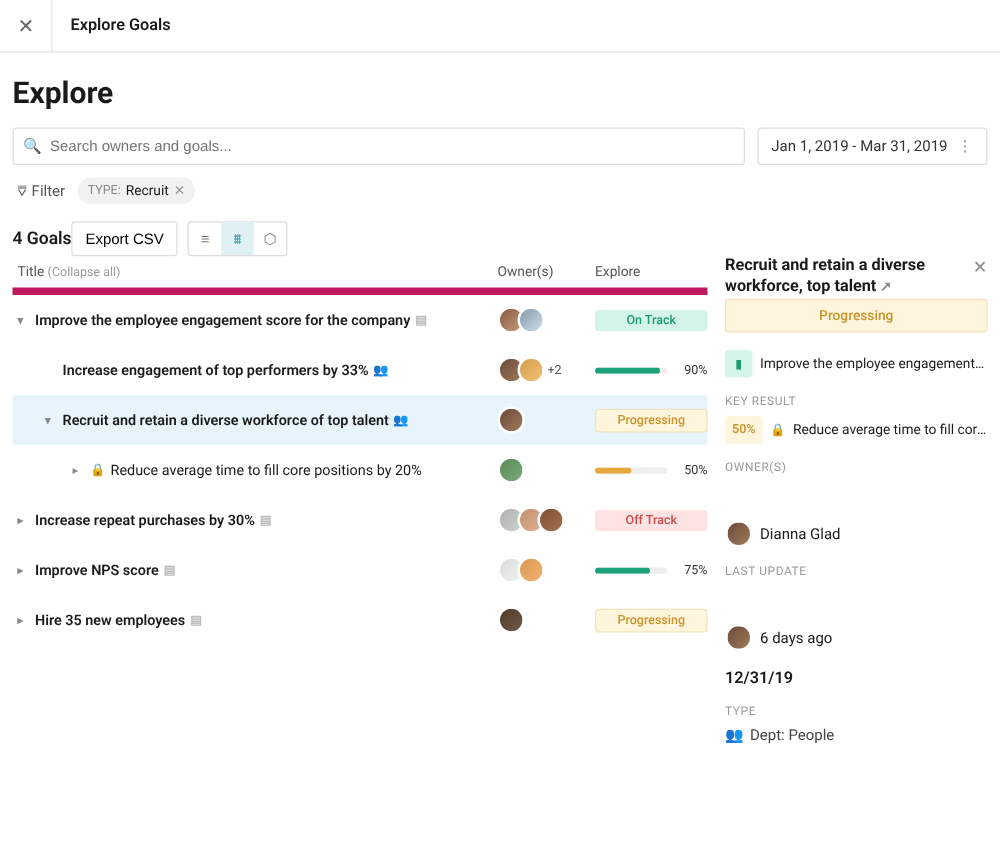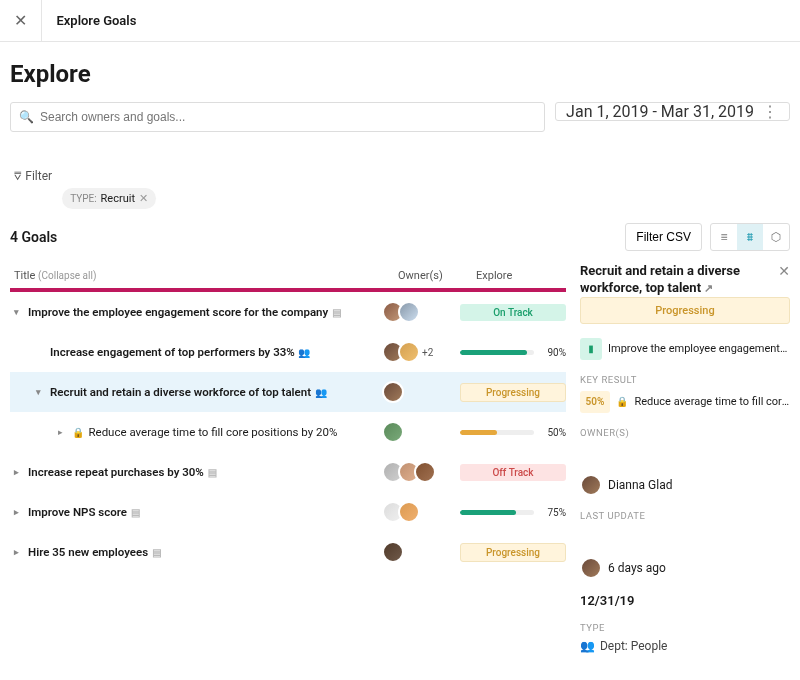--- a/index.html
+++ b/index.html
@@ -5,55 +5,55 @@
   * { box-sizing: border-box; margin: 0; padding: 0; }
   body { font-family: -apple-system, BlinkMacSystemFont, "Segoe UI", Roboto, sans-serif; font-size: 12px; color: #1a1a1a; background: #fff; }
   .topbar { display: flex; align-items: center; height: 42px; border-bottom: 1px solid #e5e5e5; padding: 0 14px; gap: 14px; }
   .close-x { font-size: 16px; color: #666; cursor: pointer; padding-right: 14px; border-right: 1px solid #e5e5e5; height: 42px; display:flex; align-items:center;}
   .topbar-title { font-weight: 600; font-size: 13px; }
   .page { padding: 18px 10px; }
   h1 { font-size: 24px; font-weight: 700; margin-bottom: 14px; }
   .controls-row { display: flex; gap: 10px; margin-bottom: 10px; }
   .search { flex: 1; border: 1px solid #ddd; border-radius: 3px; height: 30px; display:flex; align-items:center; padding:0 8px; color:#999; gap:6px;}
   .search input { border:none; outline:none; flex:1; font-size:12px; color:#333; }
-  .date-box { border:1px solid #ddd; border-radius:3px; height:19px; display:flex; align-items:center; padding:0 10px; font-size:16px; gap:8px; color:#333;}
+  .date-box { border:1px solid #ddd; border-radius:3px; height:30px; display:flex; align-items:center; padding:0 10px; font-size:12px; gap:8px; color:#333;}
   .dots { color:#888; letter-spacing:1px; }
   .filter-row { display:flex; align-items:center; gap:10px; margin-bottom:14px; padding-left:4px;}
   .filter-lbl { color:#555; display:flex; align-items:center; gap:4px; font-size:12px;}
-  .chip { background:#f1f1f1; border-radius:12px; padding:4px 8px; font-size:11px; display:flex; align-items:center; gap:4px;margin-top:46px;}
+  .chip { background:#f1f1f1; border-radius:12px; padding:4px 8px; font-size:11px; display:flex; align-items:center; gap:4px;}
   .chip .k { color:#888; text-transform:uppercase; font-size:10px;}
   .chip .x { color:#999; cursor:pointer;}
-  .goals-head { display:flex; align-items:center; justify-content:space-between; margin-bottom:12px;}
+  .goals-head { display:flex; align-items:center; justify-content:flex-start; margin-bottom:0;}
   .goals-count { font-weight:600; font-size:14px;}
   .head-actions { display:flex; gap:8px; align-items:center;}
   .btn { border:1px solid #ddd; border-radius:3px; height:28px; padding:0 10px; background:#fff; font-size:12px; cursor:pointer; display:flex; align-items:center;}
   .view-toggle { display:flex; border:1px solid #ddd; border-radius:3px; overflow:hidden;}
   .view-toggle span { width:26px; height:26px; display:flex; align-items:center; justify-content:center; color:#777; cursor:pointer; font-size:12px;}
   .view-toggle .active { background:#dff1f5; color:#2a9fb5;}
   .main-split { display:flex; gap:14px; }
   .table { flex:1; }
-  .thead { display:flex; color:#555; font-size:11px; padding:6px 0; border-bottom:4px solid #be185d;}
+  .thead { display:flex; color:#555; font-size:11px; padding:6px 0; border-bottom:6px solid #be185d;}
   .col-title { flex:1; padding-left:4px;}
   .col-owners { width:78px;}
   .col-prog { width:90px;}
   .collapse-note { color:#999; font-weight:400; font-size:10px;}
   .row { display:flex; align-items:center; min-height:40px; padding:4px 0;}
   .row .title-cell { flex:1; display:flex; align-items:center; gap:4px; font-size:11.5px;}
   .row.lv0 .title-cell { padding-left:4px; font-weight:600;}
   .row.lv1 .title-cell { padding-left:26px; font-weight:600;}
   .row.lv2 .title-cell { padding-left:48px;}
   .caret { width:10px; color:#888; font-size:9px;}
   .mini-icon { color:#bbb; font-size:10px;}
   .lock { color:#bbb; font-size:10px;}
   .row.selected { background:#e8f4fb;}
   .owners-cell { width:78px; display:flex; align-items:center;}
   .avatar { width:22px; height:22px; border-radius:50%; border:2px solid #fff; display:inline-block; margin-left:-6px;}
   .avatar:first-child { margin-left:0;}
   .avplus { font-size:10px; color:#555; margin-left:2px;}
-  .prog-cell { width:106px; display:flex; align-items:center; gap:6px;}
+  .prog-cell { width:90px; display:flex; align-items:center; gap:6px;}
   .bar { flex:1; height:5px; background:#eee; border-radius:3px; position:relative; overflow:hidden;}
   .bar-fill { position:absolute; left:0; top:0; bottom:0; border-radius:3px;}
   .pct { font-size:10px; color:#333; width:26px; text-align:right;}
   .pill { border-radius:3px; padding:3px 10px; font-size:10px; font-weight:500; text-align:center;}
   .pill.ontrack { background:#d4f4e8; color:#1a9e6b;}
   .pill.progressing { background:#fff4dc; color:#c9952a; border:1px solid #f2e3bd;}
   .pill.offtrack { background:#fde3e3; color:#cc4b4b;}
   .side { width:210px; position:relative;}
   .side-close { position:absolute; right:0; top:0; color:#888; cursor:pointer; font-size:14px;}
   .side-title { font-weight:700; font-size:13px; line-height:1.3; padding-right:16px; }
@@ -108,21 +108,21 @@
     <span class="chip">
       <span class="k">TYPE:</span>
       <span>Recruit</span>
       <span class="x">✕</span>
     </span>
   </div>
 
   <div class="goals-head">
     <span class="goals-count">4 Goals</span>
     <div class="head-actions">
-      <button class="btn">Filter CSV</button>
+      <button class="btn">Export CSV</button>
       <div class="view-toggle">
         <span>≡</span>
         <span class="active">⩩</span>
         <span>⬡</span>
       </div>
     </div>
   </div>
 
   <div class="main-split">
     <div class="table">

